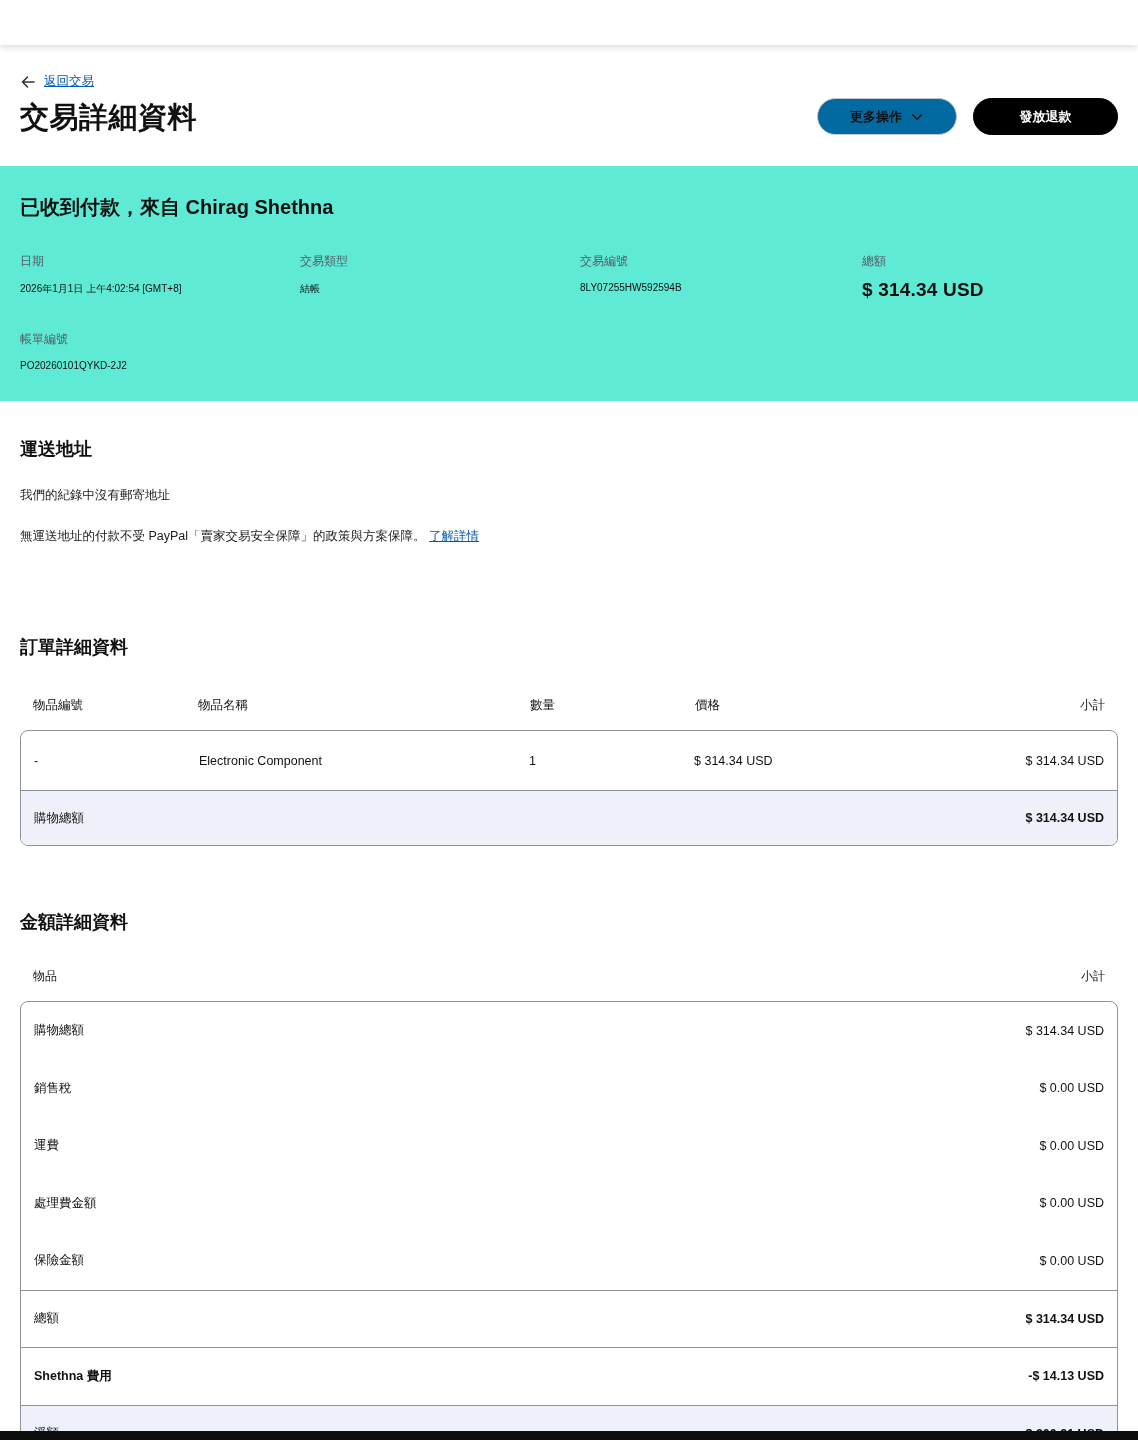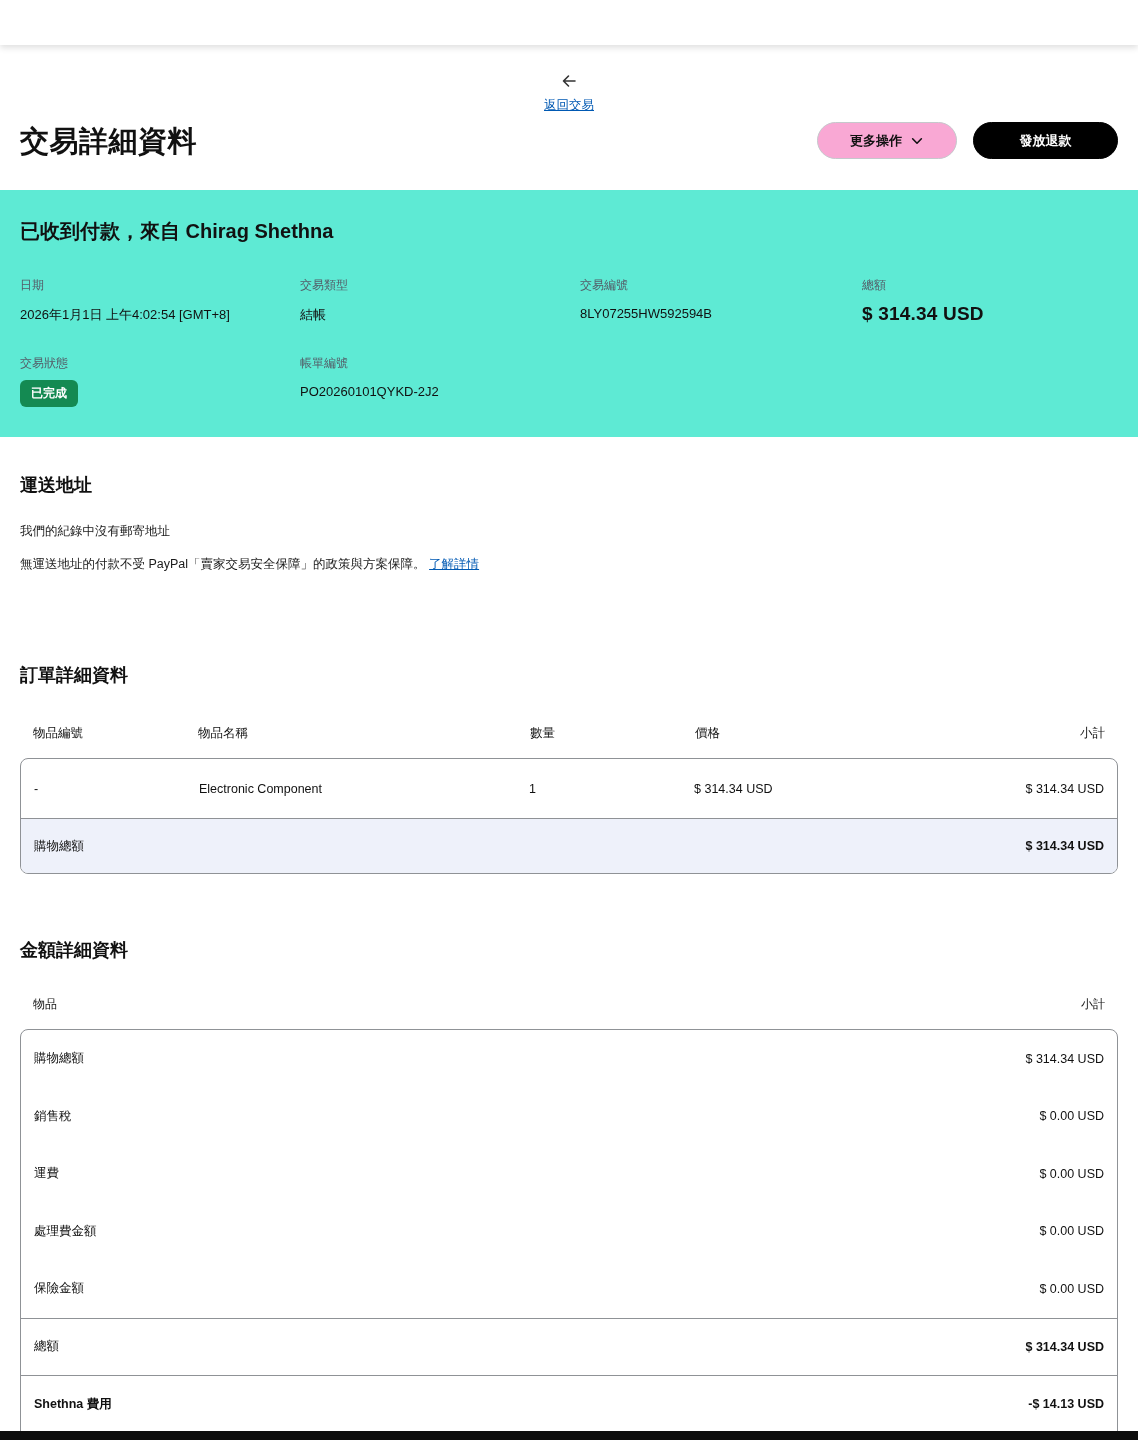--- a/index.html
+++ b/index.html
@@ -6,44 +6,44 @@
   html,body { background:#fff; }
   body {
     width:1138px; height:1440px; margin:0 auto; position:relative;
     font-family:"Liberation Sans","DejaVu Sans",sans-serif;
     color:#111; overflow:hidden;
   }
   .topbar { height:45px; background:#fff; box-shadow:0 3px 6px rgba(0,0,0,0.12); position:relative; z-index:5; }
 
   .page-pad { padding:0 20px; }
 
-  .back-row { margin-top:28px; display:flex; align-items:center; gap:8px;flex-direction:column; }
+  .back-row { margin-top:28px; display:flex; align-items:center; gap:8px; }
   .back-arrow { width:16px; height:16px; display:inline-flex; cursor:pointer; }
   .back-link { font-size:12.5px; color:#0059b3; text-decoration:underline; cursor:pointer; }
 
   .title-row { margin-top:8px; display:flex; align-items:flex-start; justify-content:space-between; }
   .page-title { font-size:29px; font-weight:bold; letter-spacing:0.5px; }
   .actions { display:flex; gap:16px; align-items:center; }
   .btn { height:37px; border-radius:20px; display:inline-flex; align-items:center; justify-content:center;
          font-size:13px; font-weight:bold; cursor:pointer; user-select:none; }
-  .btn-outline { background:#f9a8d4; border:1px solid #c5c8cc; padding:0 24px; gap:8px; min-width:140px; }
+  .btn-outline { background:#0369a1; border:1px solid #c5c8cc; padding:0 24px; gap:8px; min-width:140px; }
   .btn-dark { background:#000; color:#fff; border:1px solid #000; min-width:145px; padding:13px 30px; }
 
   .band { margin-top:28px; background:#5eead4; padding:22px 20px 30px 20px; }
   .band-heading { font-size:20px; font-weight:bold; margin-top:6px; }
   .fields-grid { margin-top:32px; display:grid; grid-template-columns:280px 280px 282px 1fr; row-gap:30px; }
   .field-label { font-size:12px; color:#545d68; }
-  .field-value { font-size:13px; color:#111; margin-top:12px; }
+  .field-value { font-size:10px; color:#111; margin-top:12px; }
   .field-value.total { font-size:19px; font-weight:bold; margin-top:9px; letter-spacing:0.2px; }
   .badge { display:inline-block; background:#148a52; color:#fff; font-size:12px; font-weight:bold;
            padding:5px 11px; border-radius:6px; margin-top:8px; }
 
   .section-heading { font-size:18px; font-weight:bold; }
   .shipping { margin-top:36px; }
-  .ship-line { font-size:12.5px; margin-top:16px; color:#1a1a1a; }
+  .ship-line { font-size:12.5px; margin-top:24px; color:#1a1a1a; }
   .ship-line:first-of-type { margin-top:26px; }
   .inline-link { color:#0059b3; text-decoration:underline; cursor:pointer; }
 
   .order { margin-top:90px; }
   .tbl-headers { display:grid; grid-template-columns:165px 1fr 165px 240px 170px; padding:0 13px;
                  font-size:12.5px; margin-top:38px; }
   .tbl-headers .right, .cell.right { text-align:right; }
   .tbl-box { margin-top:16px; border:1px solid #8f9296; border-radius:8px; overflow:hidden; background:#fff; }
   .tbl-row { display:grid; grid-template-columns:165px 1fr 165px 240px 170px; align-items:center;
              height:59px; padding:0 13px; font-size:12.5px; }
@@ -107,24 +107,20 @@
     </div>
     <div class="field">
       <div class="field-label">交易編號</div>
       <div class="field-value">8LY07255HW592594B</div>
     </div>
     <div class="field">
       <div class="field-label">總額</div>
       <div class="field-value total">$ 314.34 USD</div>
     </div>
     <div class="field">
-      <div class="field-label">交易狀態</div>
-      <span class="badge">已完成</span>
-    </div>
-    <div class="field">
       <div class="field-label">帳單編號</div>
       <div class="field-value">PO20260101QYKD-2J2</div>
     </div>
     <div></div>
       <div></div>
   </div>
 </div>
 
 <div class="page-pad">
   <div class="shipping">

